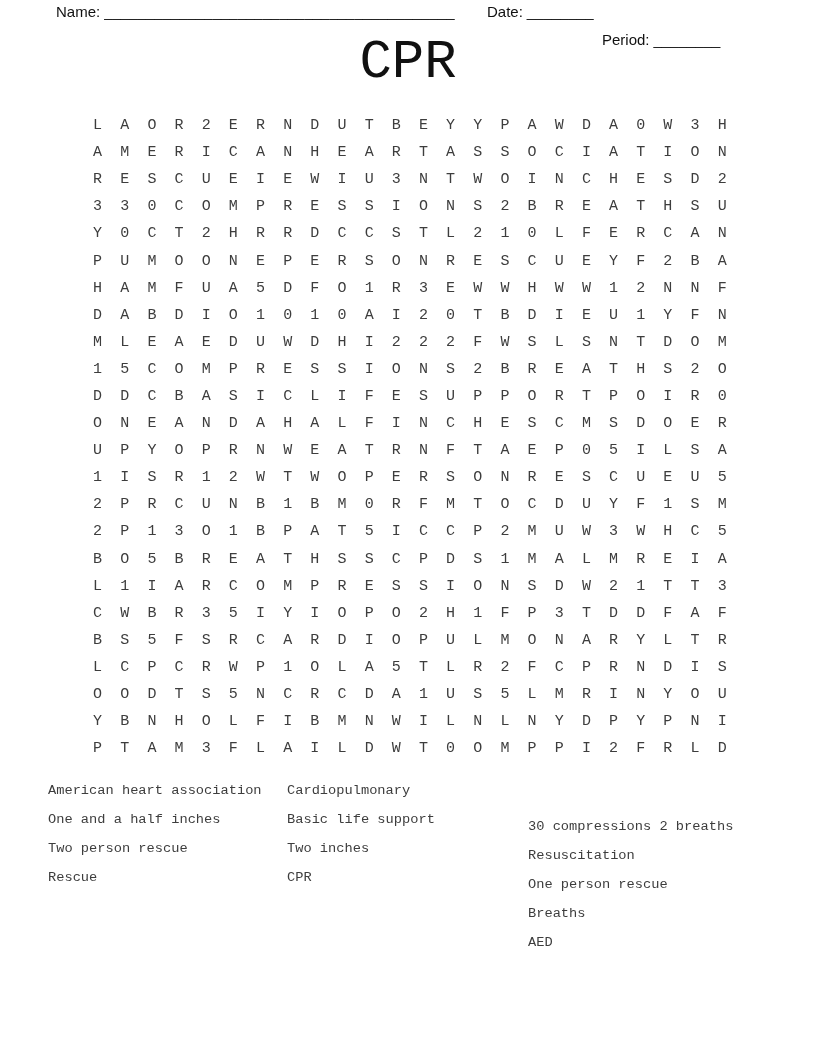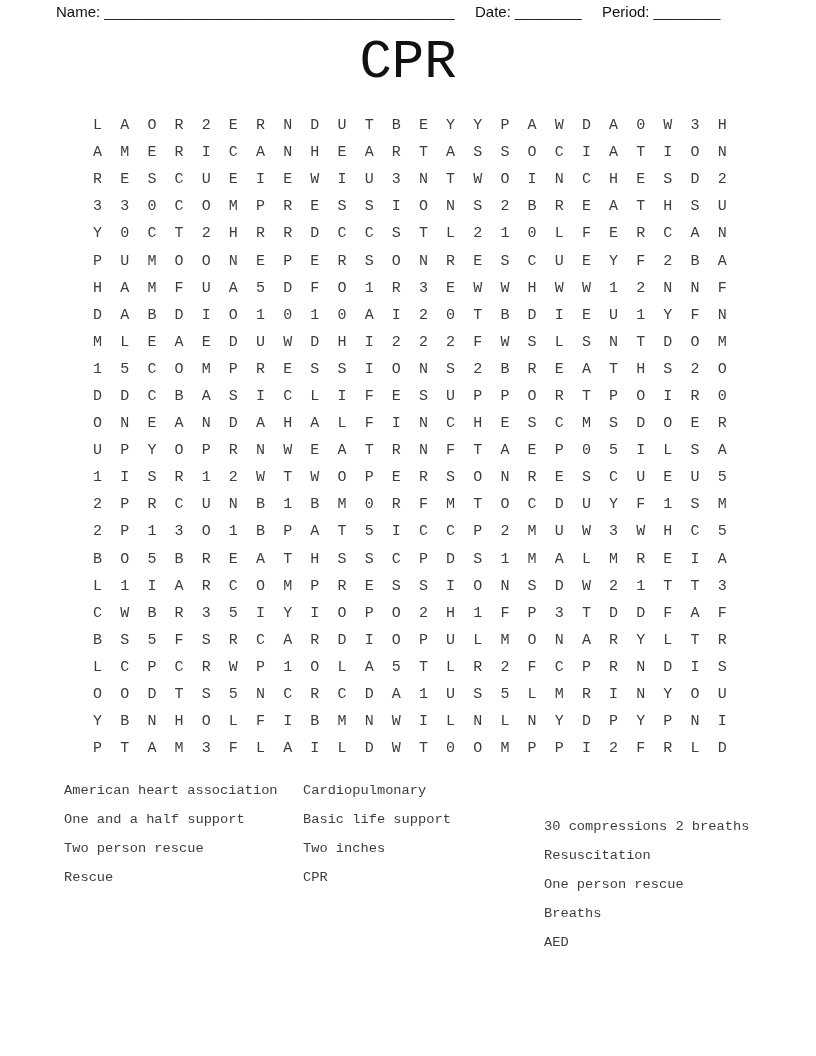--- a/index.html
+++ b/index.html
@@ -23,22 +23,22 @@
     white-space: nowrap;
     font-size: 15px;
     line-height: 20px;
     color: #111111;
   }
   .header-group .blank {
     letter-spacing: 0;
     color: #111111;
   }
   #name-group   { left: 40px; margin-left: 16px;  }
-  #date-group   { left: 475px; }
-  #period-group { left: 602px; }
+  #date-group   { left: 487px; }
+  #period-group { left: 602px; margin-top: 28px; }
   .hdr-label { margin-right: 4px; }
 
   
   .title {
     position: absolute;
     top: 34px;
     left: 0;
     width: 816px;
     text-align: center;
     font-family: "Liberation Mono", "DejaVu Sans Mono", monospace;
@@ -66,21 +66,21 @@
     justify-content: center;
     font-family: "Liberation Mono", "DejaVu Sans Mono", monospace;
     font-size: 15px;
     color: #3d3d3d;
   }
 
   
   .word-list {
     position: absolute;
     top: 776px;
-    left: 64px;
+    left: 48px;
     display: flex;
   }
   .word-col { display: block; }
   #word-col-0 { width: 239px; }
   #word-col-1 { width: 241px; }
   #word-col-2 { width: 240px; margin-top: 36px; }
   .word {
     height: 29px;
     line-height: 29px;
     font-family: "Liberation Mono", "DejaVu Sans Mono", monospace;
@@ -729,21 +729,21 @@
         <span class="cell">F</span>
         <span class="cell">R</span>
         <span class="cell">L</span>
         <span class="cell">D</span>
       </div>
     </div>
 
   <div class="word-list">
     <div class="word-col" id="word-col-0">
         <div class="word">American heart association</div>
-        <div class="word">One and a half support</div>
+        <div class="word">One and a half inches</div>
         <div class="word">Two person rescue</div>
         <div class="word">Rescue</div>
       </div>
     <div class="word-col" id="word-col-1">
         <div class="word">Cardiopulmonary</div>
         <div class="word">Basic life support</div>
         <div class="word">Two inches</div>
         <div class="word">CPR</div>
       </div>
     <div class="word-col" id="word-col-2">

